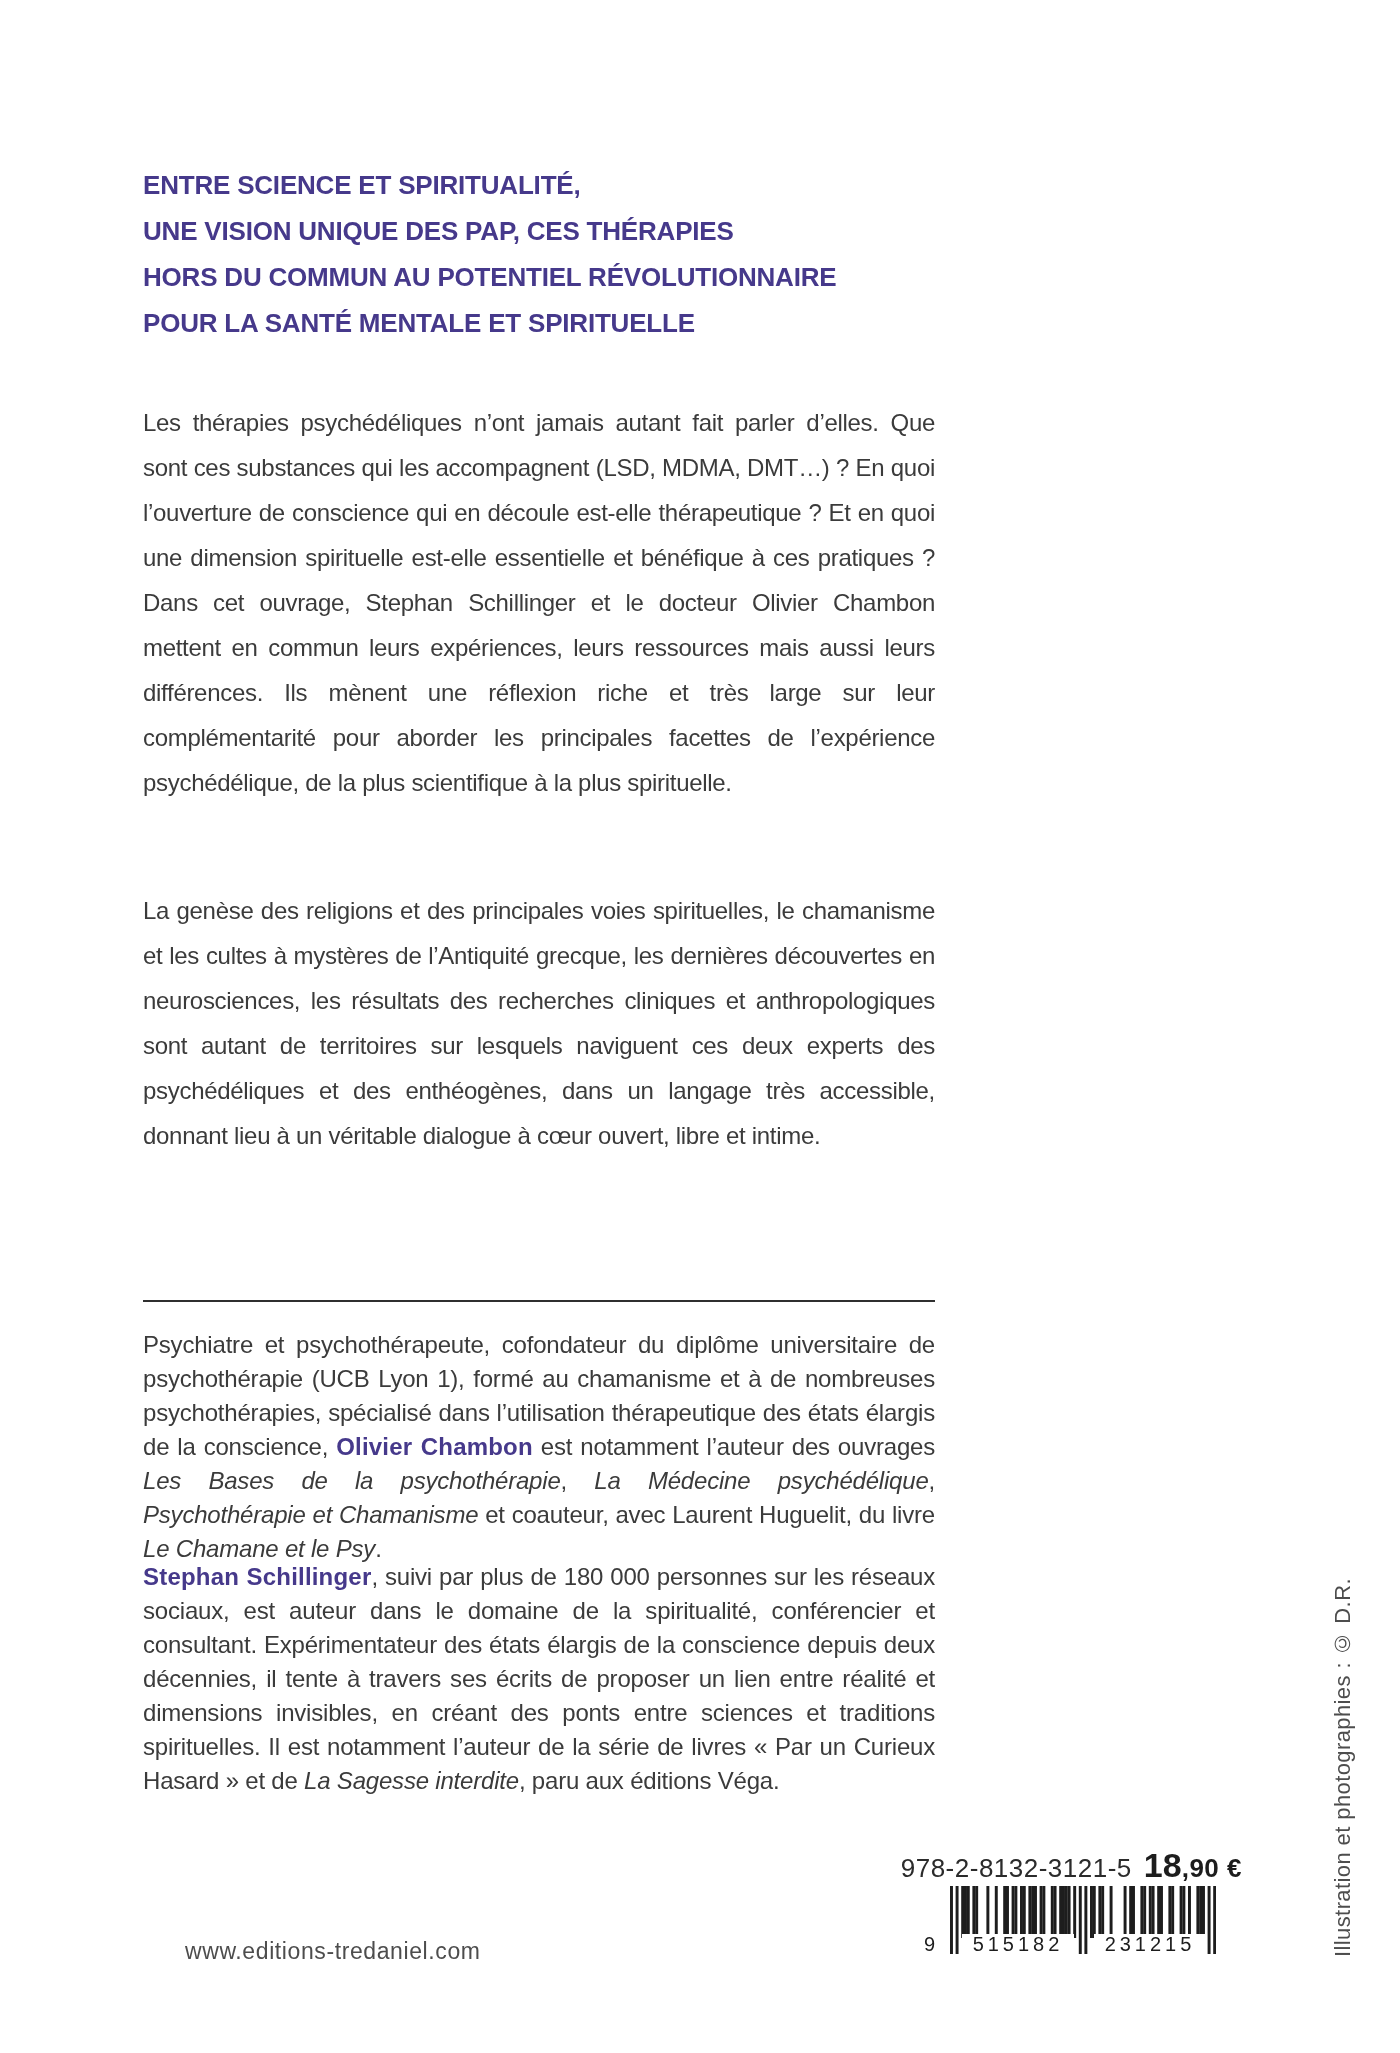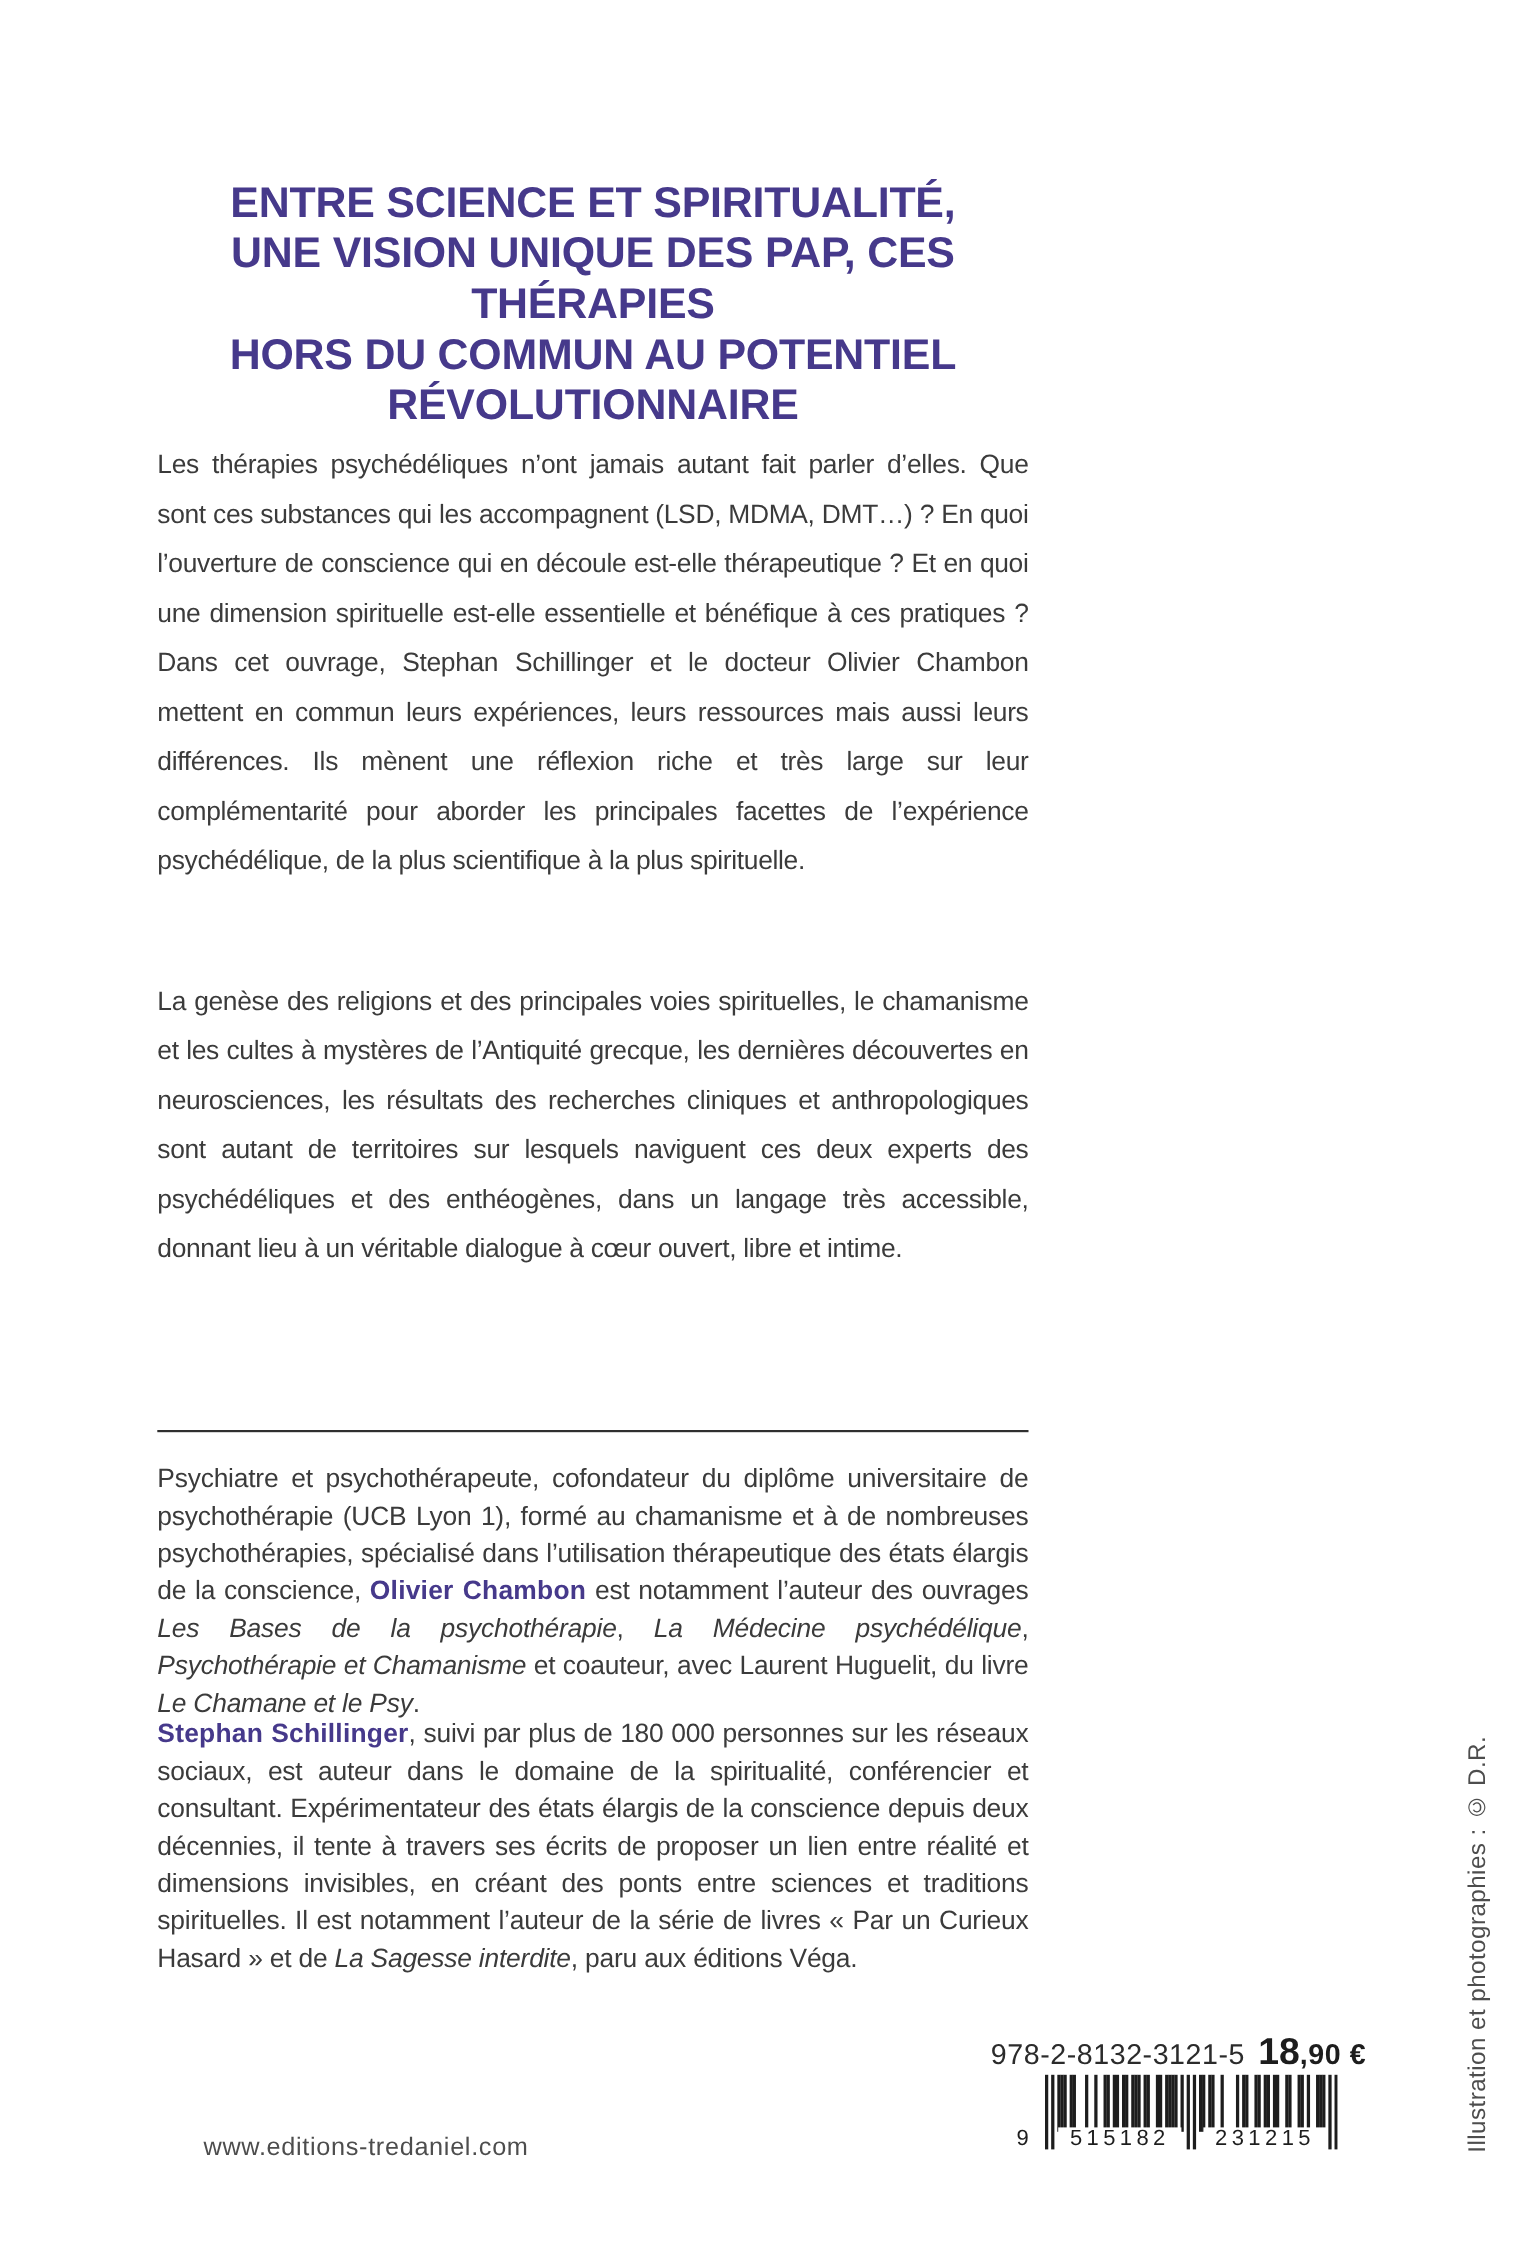--- a/index.html
+++ b/index.html
@@ -12,24 +12,23 @@
   html,body{background:#ffffff;}
   body{
     position:relative;
     width:1400px;height:2053px;
     font-family:"Liberation Sans","DejaVu Sans",sans-serif;
     color:var(--body);
     overflow:hidden;
   }
   .headline{
     position:absolute;left:143px;top:162px;width:792px;
-    text-align:center;
     color:var(--accent);
     font-weight:700;
-    font-size:39px;
+    font-size:26px;
     line-height:46px;
     letter-spacing:-0.2px;
   }
   .para{
     position:absolute;left:143px;width:792px;
     font-size:24px;
     line-height:45px;
     text-align:justify;
     letter-spacing:-0.3px;
     color:var(--body);
@@ -89,20 +88,21 @@
     white-space:nowrap;
   }
 </style>
 </head>
 <body>
 
 <header class="headline">
   <div>ENTRE SCIENCE ET SPIRITUALITÉ,</div>
   <div>UNE VISION UNIQUE DES PAP, CES THÉRAPIES</div>
   <div>HORS DU COMMUN AU POTENTIEL RÉVOLUTIONNAIRE</div>
+  <div>POUR LA SANTÉ MENTALE ET SPIRITUELLE</div>
 </header>
 
 <p class="para para1">Les thérapies psychédéliques n’ont jamais autant fait parler d’elles. Que sont ces substances qui les accompagnent (LSD, MDMA, DMT…) ? En quoi l’ouverture de conscience qui en découle est-elle thérapeutique ? Et en quoi une dimension spirituelle est-elle essentielle et bénéfique à ces pratiques ? Dans cet ouvrage, Stephan Schillinger et le docteur Olivier Chambon mettent en commun leurs expériences, leurs ressources mais aussi leurs différences. Ils mènent une réflexion riche et très large sur leur complémentarité pour aborder les principales facettes de l’expérience psychédélique, de la plus scientifique à la plus spirituelle.</p>
 
 <p class="para para2">La genèse des religions et des principales voies spirituelles, le chamanisme et les cultes à mystères de l’Antiquité grecque, les dernières découvertes en neurosciences, les résultats des recherches cliniques et anthropologiques sont autant de territoires sur lesquels naviguent ces deux experts des psychédéliques et des enthéogènes, dans un langage très accessible, donnant lieu à un véritable dialogue à cœur ouvert, libre et intime.</p>
 
 <hr class="divider">
 
 <p class="bio bio1"><span>Psychiatre et psychothérapeute, cofondateur du diplôme universitaire de psychothérapie (UCB Lyon 1), formé au chamanisme et à de nombreuses psychothérapies, spécialisé dans l’utilisation thérapeutique des états élargis de la conscience, </span><span class="seg-bold-accent">Olivier Chambon</span><span> est notamment l’auteur des ouvrages </span><span class="seg-italic">Les Bases de la psychothérapie</span><span>, </span><span class="seg-italic">La Médecine psychédélique</span><span>, </span><span class="seg-italic">Psychothérapie et Chamanisme</span><span> et coauteur, avec Laurent Huguelit, du livre </span><span class="seg-italic">Le Chamane et le Psy</span><span>.</span></p>
 

